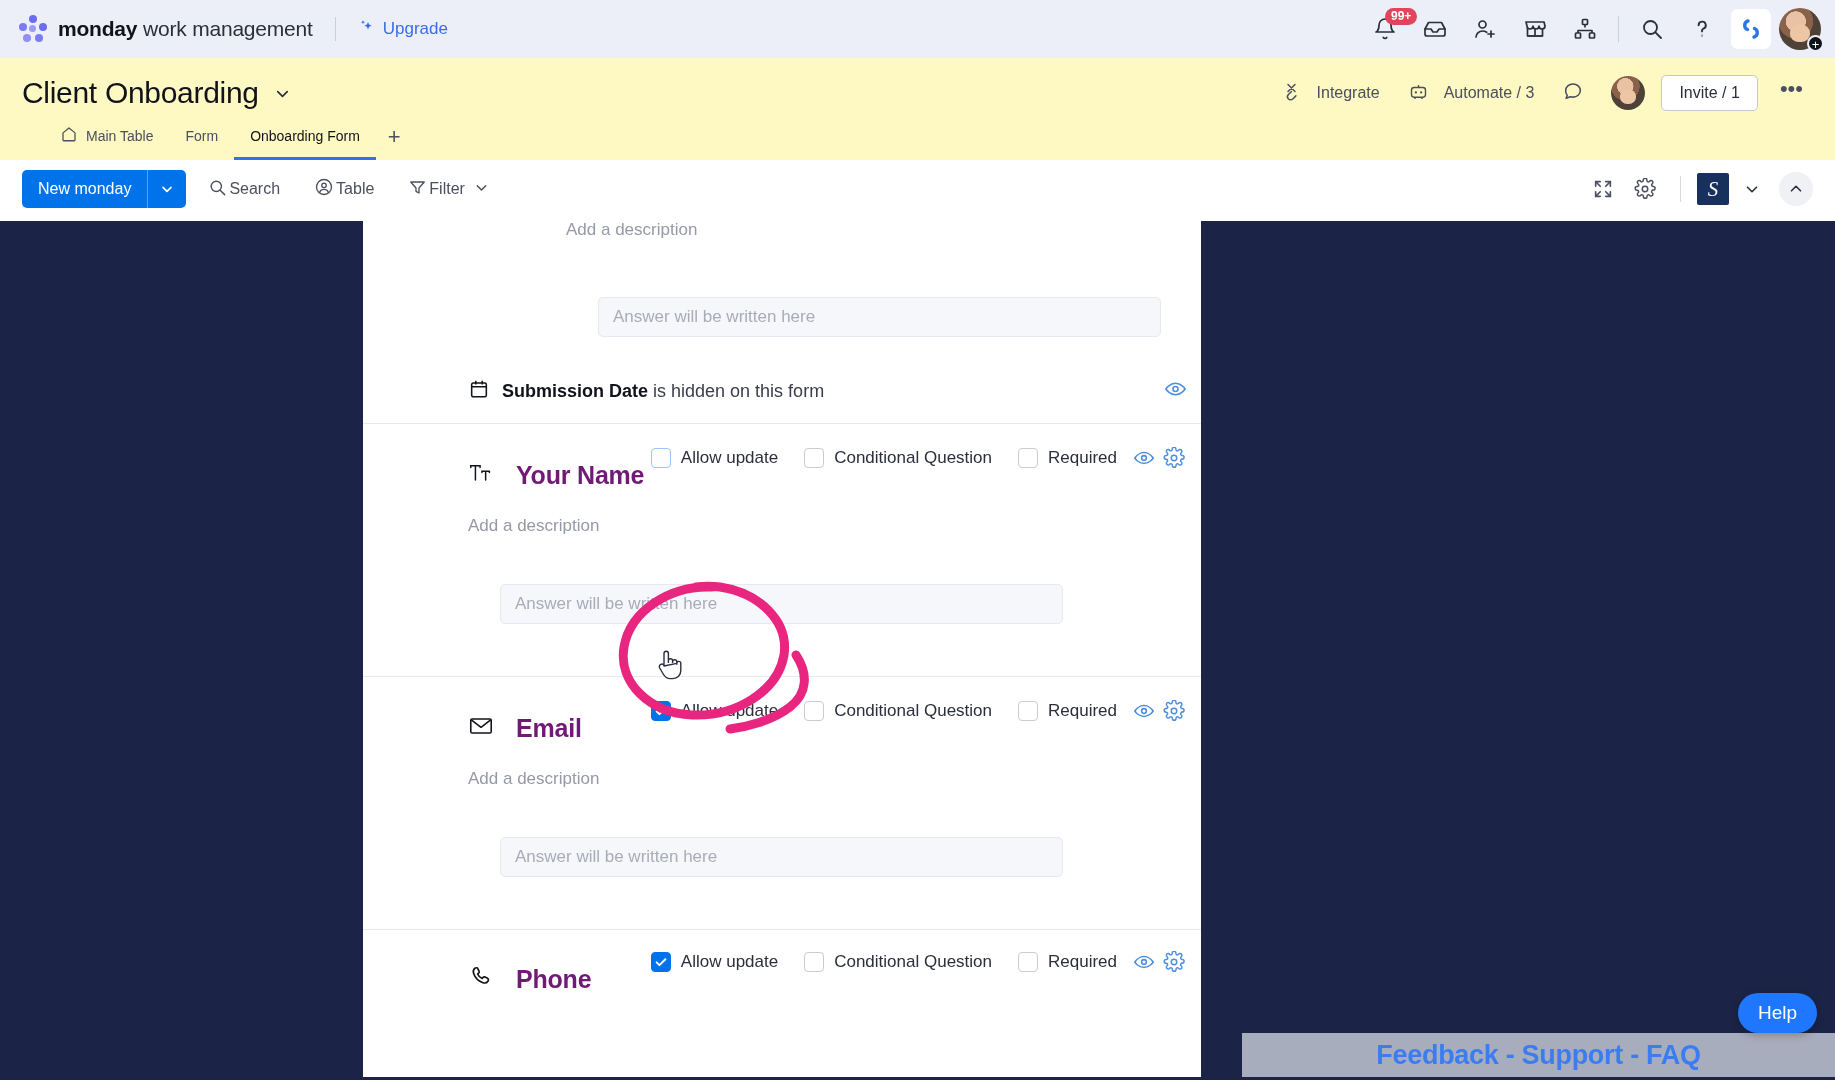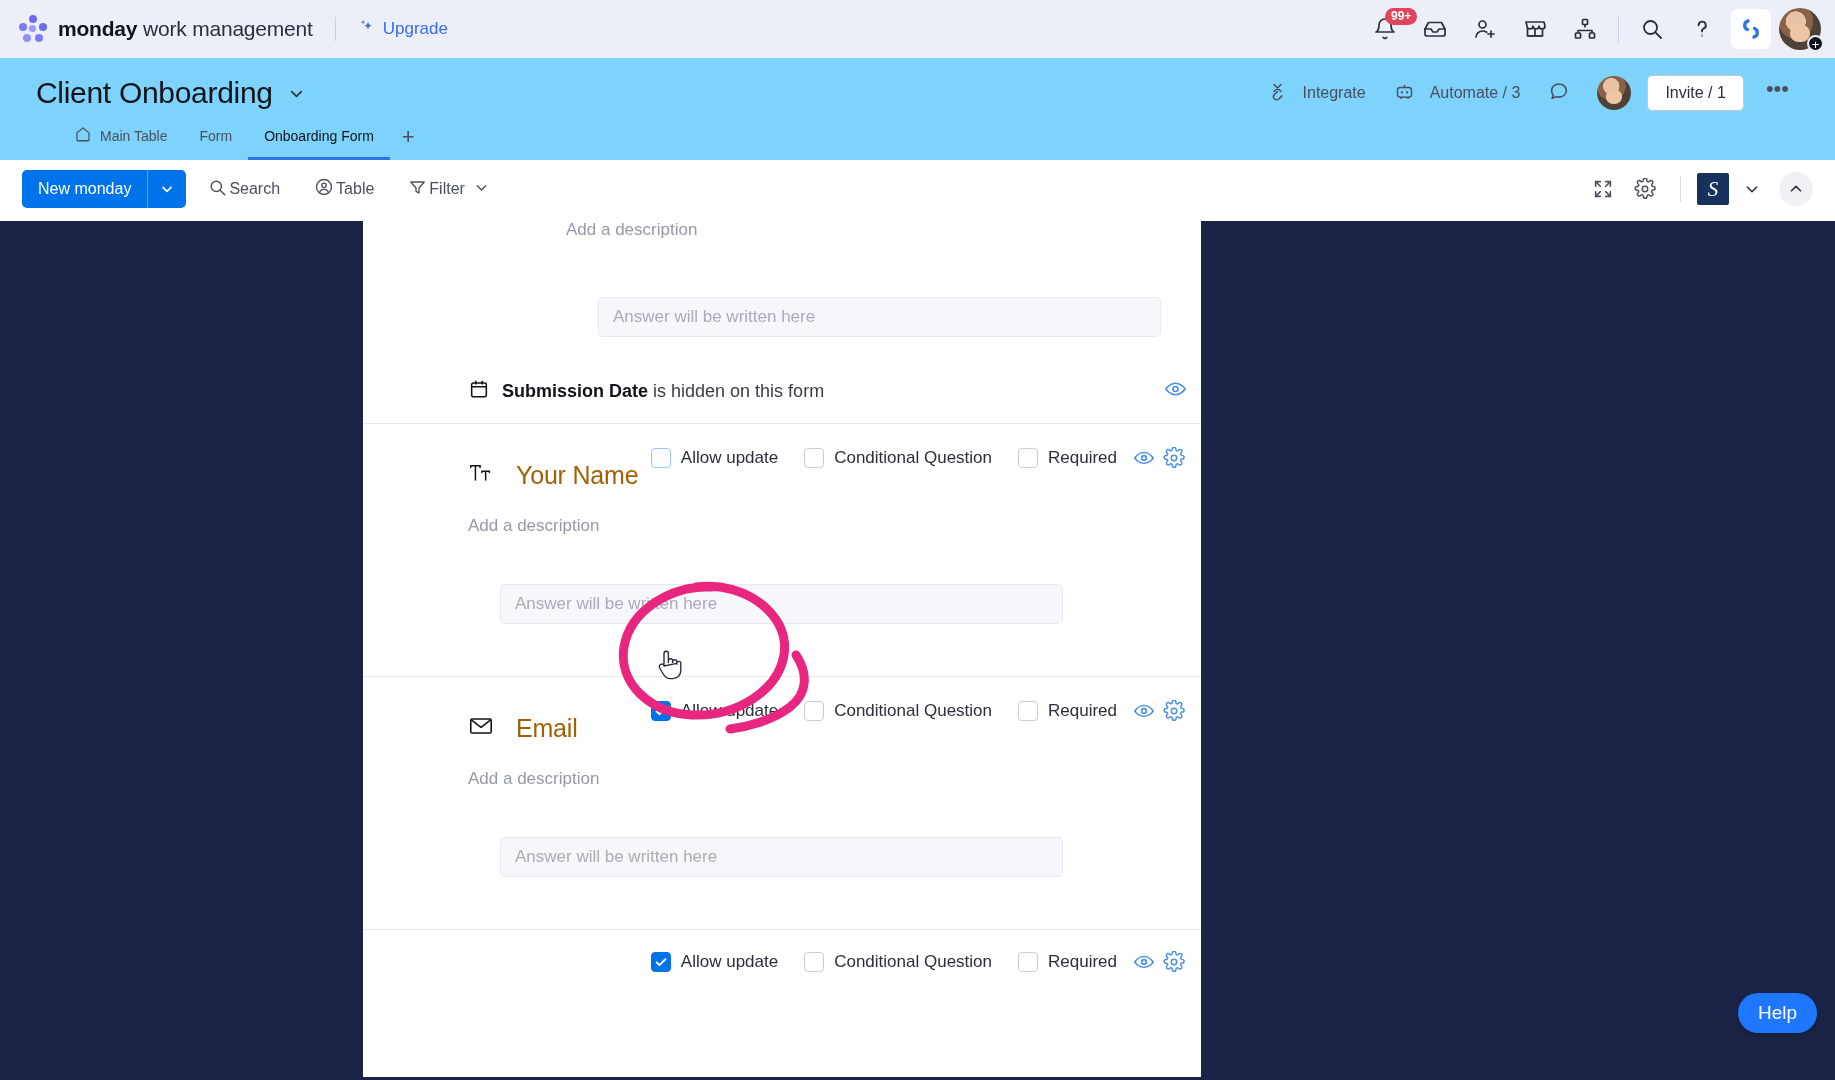--- a/index.html
+++ b/index.html
@@ -57,21 +57,21 @@
     border-radius: 50% 50% 45% 45%; background: #edc6a6;
   }
   .avatar-plus {
     position: absolute; right: -3px; bottom: -2px;
     width: 17px; height: 17px; border-radius: 50%;
     background: #11131a; color: #fff; font-size: 13px; line-height: 16px;
     text-align: center; border: 2px solid #eceff8;
   }
 
   
-  .board-header { background: #7dd3fc; padding: 0 36px; }
+  .board-header { background: #fef9c3; padding: 0 22px; }
   .bh-row1 { display: flex; align-items: center; height: 56px; padding-top: 14px; }
   .board-title { font-size: 30px; font-weight: 500; color: #11131a; letter-spacing: -.3px; cursor: pointer; }
   .title-chev { margin-left: 14px; cursor: pointer; display: flex; align-items: center; }
   .bh-right { margin-left: auto; display: flex; align-items: center; gap: 6px; }
   .bh-btn {
     display: flex; align-items: center; gap: 15px;
     font-size: 16px; color: #4b4f5e; padding: 7px 11px;
     border-radius: 5px; cursor: pointer; white-space: nowrap;
   }
   .bh-avatar {
@@ -179,21 +179,21 @@
   }
   .chk.on {
     background: #0073ea; border-color: #0073ea;
     display: flex; align-items: center; justify-content: center;
   }
   .chk.hover { border-color: #9cc6f5; background: #fbfdff; }
   .chk-label { font-size: 17px; color: #2b2f3c; white-space: nowrap; }
   .ico-btn { width: 26px; height: 26px; display: flex; align-items: center; justify-content: center; cursor: pointer; }
 
   .q-title { display: flex; align-items: center; gap: 22px; padding-left: 105px; margin-top: 14px; }
-  .q-title .qt-text { font-size: 25px; font-weight: 400; color: #a16207; letter-spacing: -.2px; }
+  .q-title .qt-text { font-size: 25px; font-weight: 700; color: #701a75; letter-spacing: -.2px; }
   .q-desc { font-size: 17px; color: #9699a6; padding-left: 105px; margin-top: 26px; cursor: text; }
 
   .question { position: relative; padding-bottom: 26px; }
 
   
   .annot { position: absolute; left: 600px; top: 352px; pointer-events: none; z-index: 30; }
 
   
   .cursor { position: absolute; left: 655px; top: 425px; z-index: 31; pointer-events: none; }
 
@@ -582,30 +582,39 @@
           </svg>
         </div>
         <div class="ico-btn" style="margin-left:4px;">
           <svg width="22" height="22" viewBox="0 0 24 24" fill="none" stroke="#4b8fe0" stroke-width="1.6" stroke-linejoin="round">
             <circle cx="12" cy="12" r="3"></circle>
             <path d="M19.4 14.2a1.6 1.6 0 0 0 .3 1.8l.1.1a2 2 0 1 1-2.8 2.8l-.1-.1a1.6 1.6 0 0 0-2.7 1.1v.2a2 2 0 1 1-4 0v-.1a1.6 1.6 0 0 0-2.8-1.2l-.1.1a2 2 0 1 1-2.8-2.8l.1-.1a1.6 1.6 0 0 0-1.1-2.7h-.2a2 2 0 0 1 0-4h.1A1.6 1.6 0 0 0 4.6 6.5l-.1-.1a2 2 0 1 1 2.8-2.8l.1.1a1.6 1.6 0 0 0 2.7-1.1v-.2a2 2 0 1 1 4 0v.1a1.6 1.6 0 0 0 2.8 1.2l.1-.1a2 2 0 1 1 2.8 2.8l-.1.1a1.6 1.6 0 0 0 1.1 2.7h.2a2 2 0 1 1 0 4h-.1a1.6 1.6 0 0 0-1.5 1z"></path>
           </svg>
         </div>
       </div>
 
+      <div class="q-title" style="margin-top:22px;">
+        <span>
+          <svg width="26" height="26" viewBox="0 0 28 28" fill="none" stroke="#11131a" stroke-width="1.8" stroke-linecap="round" stroke-linejoin="round">
+            <path d="M7.5 4.5c1.4-1 2.7-.3 3.3.9l1.1 2.3c.4.9.2 1.6-.5 2.2l-1 .8c.9 2.3 2.6 4 4.9 4.9l.8-1c.6-.7 1.3-.9 2.2-.5l2.3 1.1c1.2.6 1.9 1.9.9 3.3-1.2 1.7-3.3 2.3-5.3 1.6-4.9-1.6-8.6-5.3-10.2-10.2-.7-2 0-4.1 1.5-5.4z"></path>
+          </svg>
+        </span>
+        <span class="qt-text">Phone</span>
+      </div>
     </div>
   </div>
 
   <div class="annot">
     <svg width="260" height="180" viewBox="0 0 260 180" fill="none">
       <path d="M112 14C70 12 30 38 24 74c-6 36 26 66 68 68 44 2 86-24 92-60 5-33-24-62-64-68-8-1-16-1-24 0" stroke="#e8257f" stroke-width="9" stroke-linecap="round"></path>
       <path d="M196 82c12 18 12 38-6 52-18 14-44 20-60 22" stroke="#e8257f" stroke-width="9" stroke-linecap="round"></path>
     </svg>
   </div>
 
   <div class="cursor">
     <svg width="30" height="38" viewBox="0 0 30 38" fill="#fff" stroke="#2b2f3c" stroke-width="1.4" stroke-linejoin="round">
       <path d="M9 20V7.5a2.2 2.2 0 0 1 4.4 0V17m0-2.2a2.1 2.1 0 0 1 4.2 0v2.2m0-1.2a2.1 2.1 0 0 1 4.2 0v3m0-1.4a2 2 0 0 1 4 0v7.2c0 4.6-3.2 8-8 8h-2.6c-3.6 0-5.3-1.6-7-4.6l-3.5-6c-.8-1.5-.3-3 1.1-3.7 1.2-.6 2.5-.2 3.2 1L9 20z"></path>
     </svg>
   </div>
 
+  <div class="feedback-bar">Feedback - Support - FAQ</div>
   <div class="help-pill">Help</div>
 </div>
 
 </body></html>

